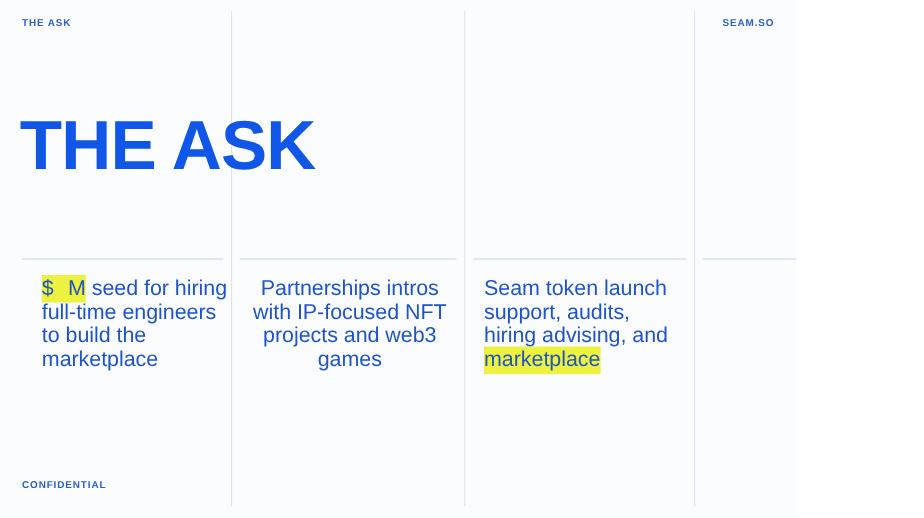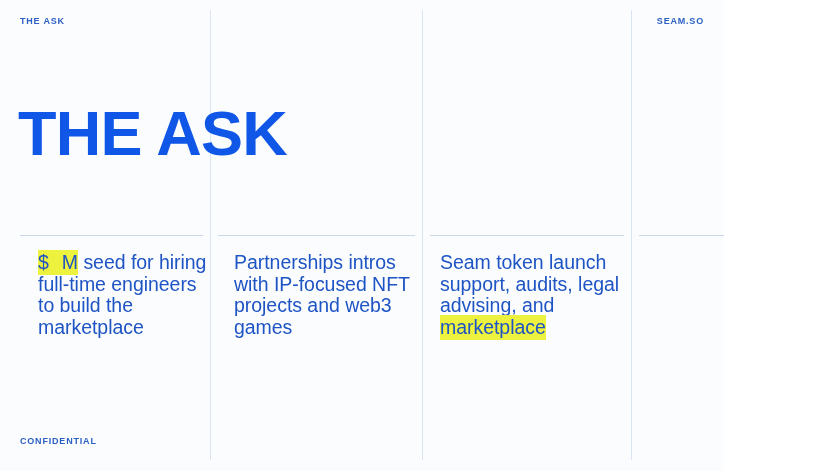--- a/index.html
+++ b/index.html
@@ -80,21 +80,21 @@
   .col {
     position: absolute;
     top: 0;
     font-size: 19.5px;
     font-weight: 400;
     line-height: 21.5px;
     letter-spacing: -0.002em;
     color: #1e54c4;
   }
   .col-1 { left: 20px;  width: 180px; margin-left: 18px; }
-  .col-2 { left: 234px; width: 190px; }
+  .col-2 { left: 223px; width: 190px; text-align: center; }
   .col-3 { left: 440px; width: 180px; }
 
   .hl {
     background: #edf23f;
     padding: 1px 0 2px 0;
     box-decoration-break: clone;
     -webkit-box-decoration-break: clone;
   }
   
   .redacted {
@@ -126,20 +126,20 @@
 
     <div class="col col-1">
       <span class="hl"><span>$</span><span class="redacted"></span><span>M</span></span><span> seed for hiring full-time engineers to build the marketplace</span>
     </div>
 
     <div class="col col-2">
       <span>Partnerships intros with IP-focused NFT projects and web3 games</span>
     </div>
 
     <div class="col col-3">
-      <span>Seam token launch support, audits, legal advising, and </span><span class="hl">marketplace</span>
+      <span>Seam token launch support, audits, hiring advising, and </span><span class="hl">marketplace</span>
     </div>
 
   </div>
 
   <div class="micro-label label-footer">CONFIDENTIAL</div>
 
 </div>
 
 </body></html>

